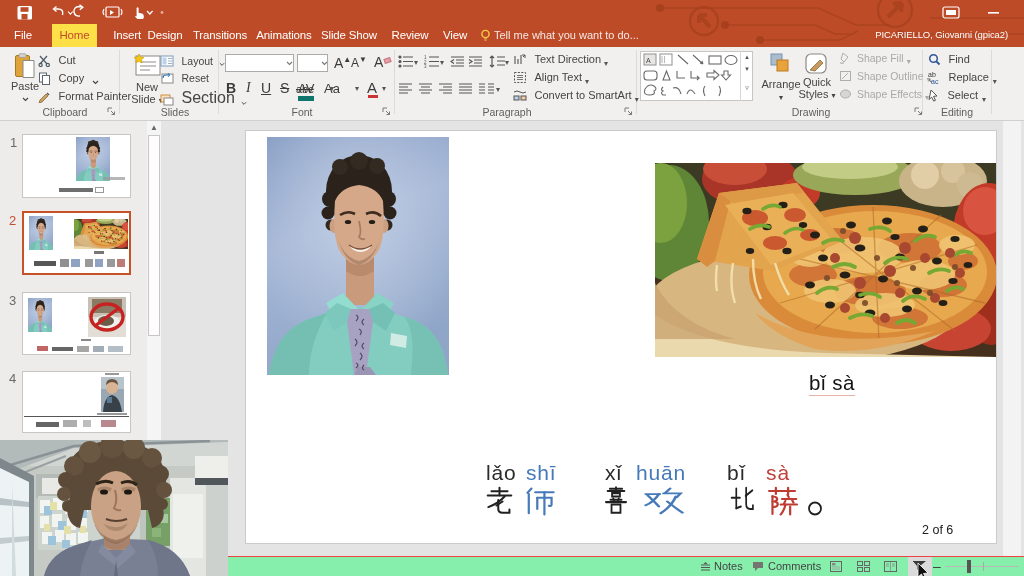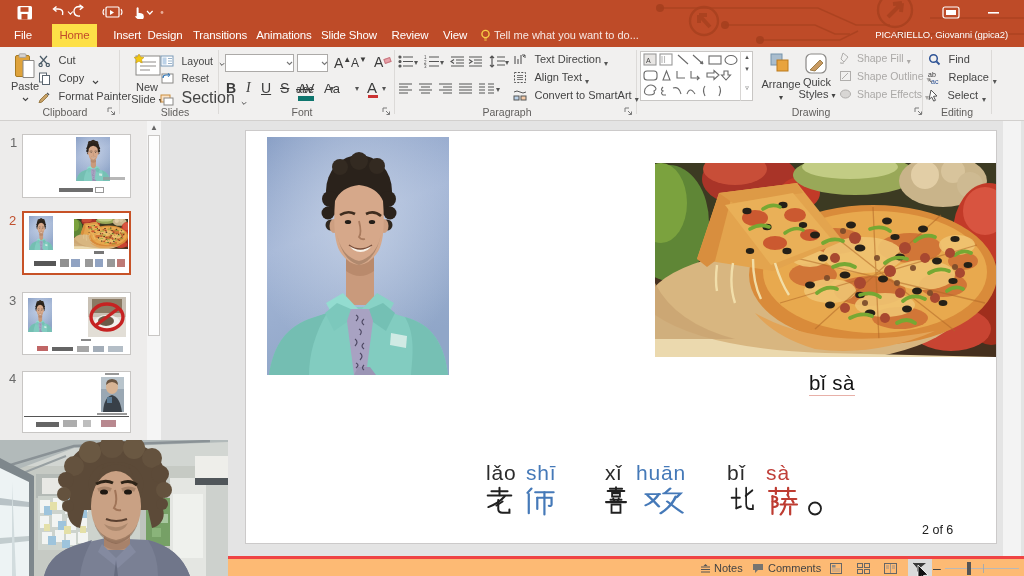--- a/index.html
+++ b/index.html
@@ -27,21 +27,21 @@
   
   #content { position:absolute; left:0; top:121px; width:1024px; height:435px; background:#E4E4E4; }
   #leftpanel { position:absolute; left:0; top:0; width:147px; height:435px; background:#EDECEB; }
   #lscroll { position:absolute; left:147px; top:0; width:14px; height:435px; background:#F5F5F5; }
   #rscroll { position:absolute; left:1003px; top:0; width:18px; height:435px; background:#F3F3F3; }
   .thumbnum { position:absolute; font-size:13px; color:#6a6a6a; }
   .thumb { position:absolute; left:22px; width:109px; background:#fff; border:1px solid #C8C6C4; }
   #slide { position:absolute; left:245px; top:9px; width:752px; height:414px; background:#fff; border:1px solid #CCCACA; }
 
   
-  #statusbar { position:absolute; left:0; top:556px; width:1024px; height:20px; background:#fdba74; border-top:3px solid #ef4444; font-size:11px; color:#444; }
+  #statusbar { position:absolute; left:0; top:556px; width:1024px; height:20px; background:#86efac; border-top:1px solid #ef4444; font-size:11px; color:#444; }
 
   
   #webcam { position:absolute; left:0; top:440px; width:228px; height:136px; background:#b9bdb9; overflow:hidden; }
 
   .hz { display:inline-block; }
 </style>
 </head>
 <body>
 <svg width="0" height="0" style="position:absolute">
   <defs>

